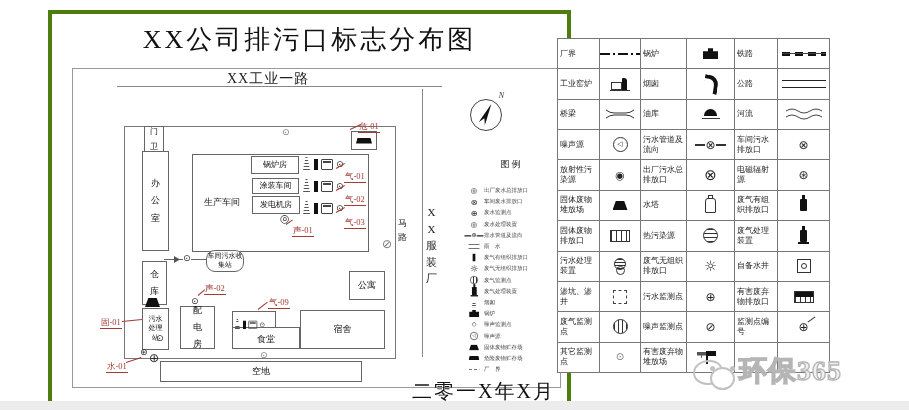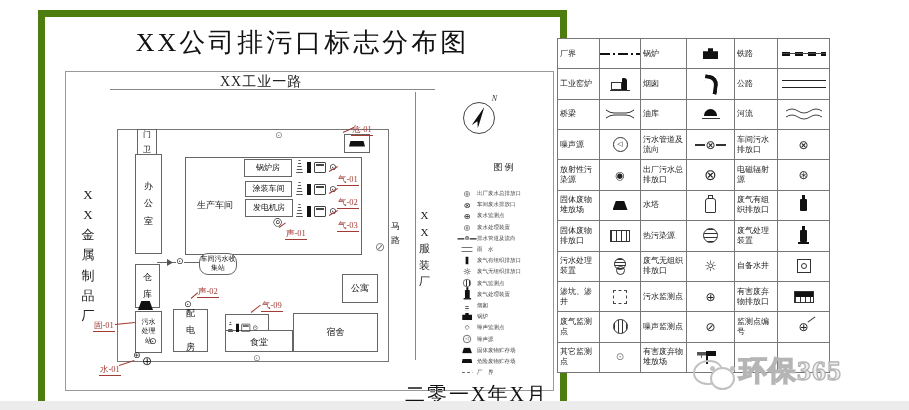--- a/index.html
+++ b/index.html
@@ -1,21 +1,21 @@
 <!DOCTYPE html>
 <html><head>
 <meta charset="utf-8">
 <style>
   html,body{margin:0;padding:0;background:#fff;}
   #stage{position:relative;width:909px;height:410px;background:#ffffff;overflow:hidden;
          font-family:"Liberation Serif","DejaVu Serif",serif;color:#222;}
   .abs{position:absolute;}
 
   
-  #panel{position:absolute;left:38px;top:10px;width:515px;height:387px;border:7px solid #4d7c0f;background:#fff;}
+  #panel{position:absolute;left:48px;top:10px;width:515px;height:387px;border:4px solid #4d7c0f;background:#fff;}
   #dtitle{position:absolute;left:0;top:8px;width:100%;text-align:center;font-size:26px;letter-spacing:3px;color:#111;}
   #mapframe{position:absolute;left:20px;top:54px;width:487px;height:318px;border:1px solid #999;}
   #toproad{position:absolute;left:175px;top:56px;width:100px;text-align:left;font-size:14px;letter-spacing:1px;}
   #toproadline{position:absolute;left:65px;top:72px;width:325px;height:1px;background:#888;}
   #boundary{position:absolute;left:72px;top:112px;width:270px;height:231px;border:1px solid #777;}
   #roadline{position:absolute;left:370px;top:75px;height:268px;width:0;border-left:1px solid #888;}
   #leftfactory{position:absolute;left:34px;top:168px;width:18px;font-size:13px;line-height:1.55;text-align:center;word-break:break-all;}
   #rightroad{position:absolute;left:345px;top:202px;width:11px;font-size:9px;line-height:1.6;text-align:center;word-break:break-all;}
   #rightfactory{position:absolute;left:372px;top:190px;width:15px;font-size:11px;line-height:1.5;text-align:center;word-break:break-all;}
 
@@ -135,21 +135,20 @@
 </head>
 <body>
 
 <div id="stage">
 
   <div id="panel">
     <div id="dtitle">XX公司排污口标志分布图</div>
     <div id="mapframe"></div>
     <div id="toproad">XX工业一路</div>
     <div id="toproadline"></div>
-    <div id="leftfactory">XX金属制品厂</div>
     <div id="boundary"></div>
     <div id="roadline"></div>
     <div id="rightroad">马路</div>
     <div id="rightfactory">XX服装厂</div>
 
     <div id="compass">
       <span class="n">N</span>
     </div>
 
     <div class="b sm" style="left:92px;top:112px;width:18px;height:24px;">
@@ -183,20 +182,23 @@
       </div>
     <div class="b" style="left:180px;top:297px;width:42px;height:16px;"></div>
     <div class="b" style="left:180px;top:313px;width:68px;height:22px;align-items:flex-end;padding-bottom:2px;box-sizing:border-box;">
         <span>食堂</span>
       </div>
     <div class="b" style="left:297px;top:257px;width:34px;height:27px;">
         <span>公寓</span>
       </div>
     <div class="b" style="left:248px;top:296px;width:83px;height:37px;">
         <span>宿舍</span>
+      </div>
+    <div class="b" style="left:108px;top:347px;width:200px;height:19px;">
+        <span>空地</span>
       </div>
 
     <div class="fume" style="left:250px;top:140px;">
       <span class="sh-tower"></span>
       <span class="sh-bar"></span>
       <span class="sh-dev"></span>
       <span class="ic g g-circ"></span>
     </div>
     <div class="fume" style="left:250px;top:162px;">
       <span class="sh-tower"></span>

